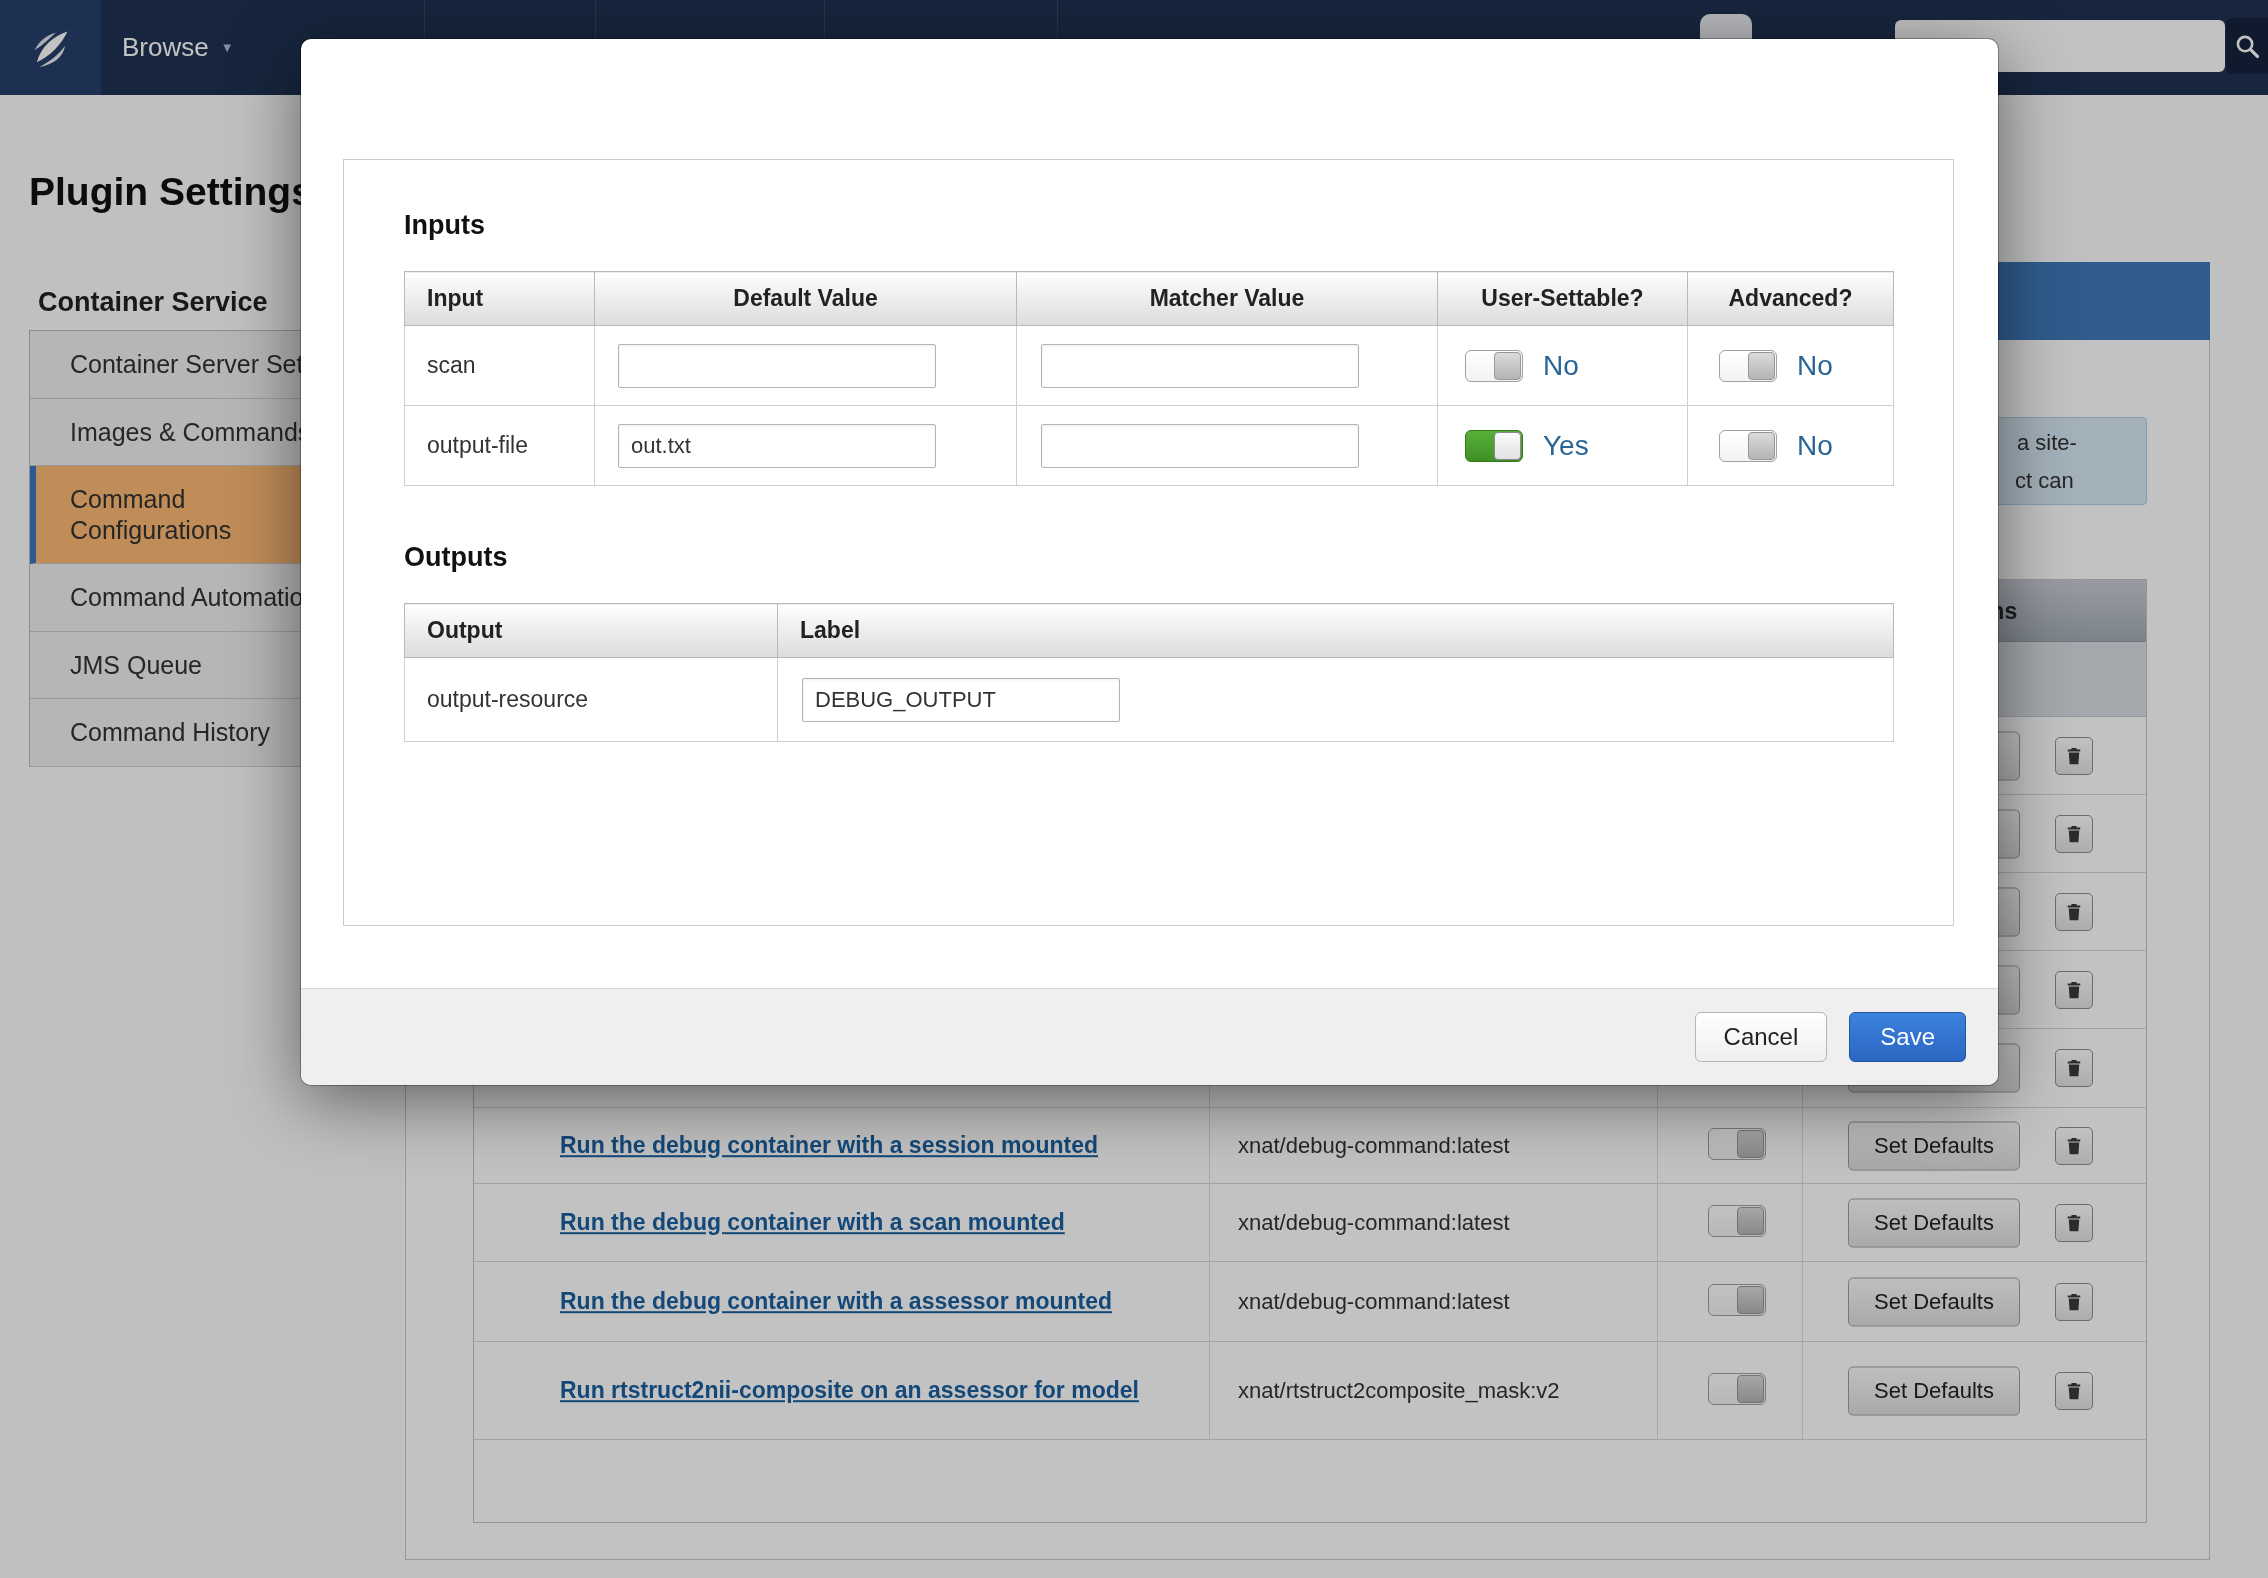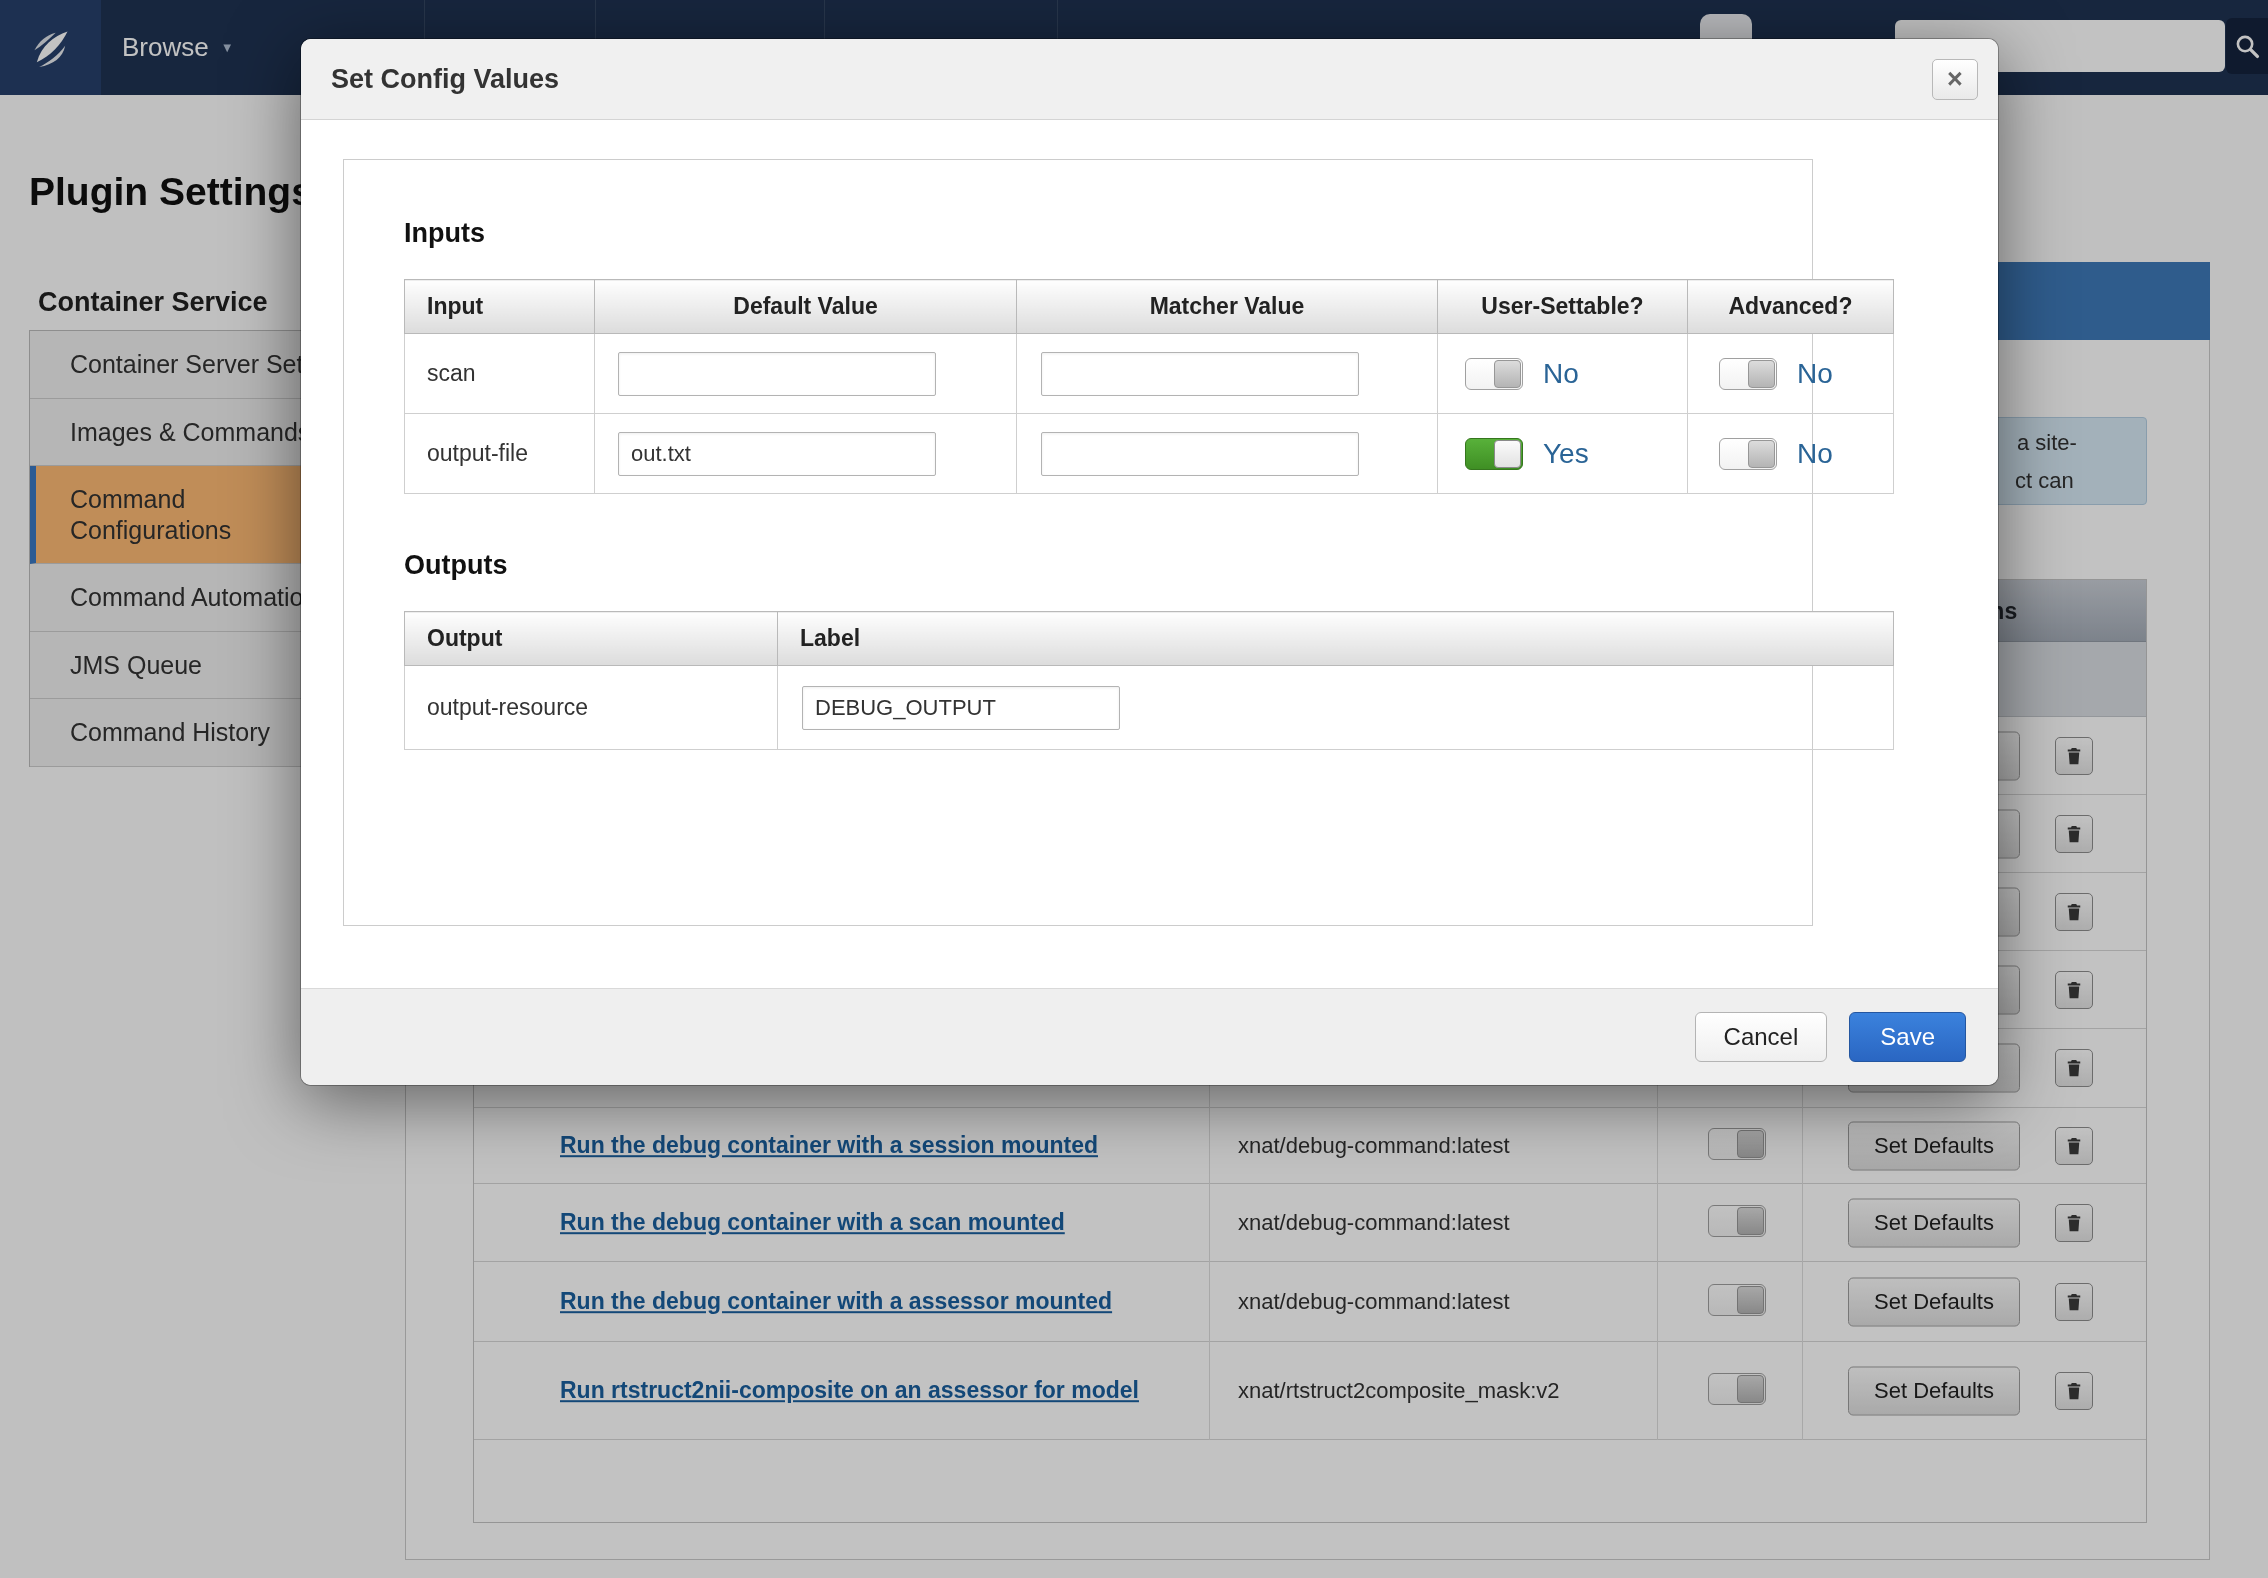--- a/index.html
+++ b/index.html
@@ -53,21 +53,21 @@
   .switch[data-state="on"] { background:linear-gradient(#58b13a,#3f8f24); border-color:#35761e; }
   .switch[data-state="on"] .knob { background:linear-gradient(#fbfbfb,#e2e2e2); border-color:#8a8a8a; }
 
   
   .overlay { position:absolute; inset:0; background:rgba(0,0,0,0.24); z-index:10; }
   .modal { position:absolute; left:301px; top:39px; width:1697px; height:1046px; background:#fff; border-radius:10px; overflow:hidden; z-index:20; box-shadow:0 15px 70px rgba(0,0,0,0.5), 0 0 0 1px rgba(0,0,0,0.28); }
   .modal-header { height:81px; background:#f0f0f0; border-bottom:1px solid #d4d4d4; display:flex; align-items:center; padding:0 30px; position:relative; }
   .modal-title { font-size:27px; font-weight:600; color:#333; }
   .modal-close { position:absolute; right:20px; top:20px; width:46px; height:41px; background:linear-gradient(#fff,#e9e9e9); border:1px solid #b8b8b8; border-radius:5px; font-size:27px; font-weight:bold; color:#666; cursor:pointer; display:flex; align-items:center; justify-content:center; line-height:1; }
   .modal-body { position:absolute; top:82px; bottom:97px; left:0; right:0; background:#fff; }
-  .panel { position:absolute; left:42px; top:38px; width:1470px; height:767px; border:1px solid #ccc; padding:22px 60px 0; }
+  .panel { position:absolute; left:42px; top:38px; width:1611px; height:767px; border:1px solid #ccc; padding:14px 60px 0; }
   .panel h3 { font-size:27px; color:#111; margin:36px 0 30px; }
   .panel h3.outputs { margin-top:56px; }
   .cfg-table { width:1489px; border-collapse:collapse; table-layout:fixed; }
   .cfg-table th { background:linear-gradient(#fefefe,#dcdcdc); border:1px solid #b9b9b9; height:54px; font-size:23px; font-weight:bold; color:#222; text-align:center; }
   .cfg-table th.first { text-align:left; padding-left:22px; }
   .cfg-table td { border:1px solid #cfcfcf; height:80px; font-size:23px; color:#333; vertical-align:middle; }
   .outputs-table td { height:84px; }
   .cfg-table td.name { padding-left:22px; }
   .cell-flex { display:flex; align-items:center; }
   .cfg-input { width:318px; height:44px; border:1px solid #b3b3b3; border-radius:2px; font-size:22px; padding:0 12px; color:#333; background:#fff; box-shadow:inset 0 1px 3px rgba(0,0,0,0.07); font-family:inherit; }
@@ -220,26 +220,20 @@
     </div>
 
     <div class="vline v1"></div>
     <div class="vline v2"></div>
     <div class="vline v3"></div>
   </div>
 
   <div class="overlay"></div>
 
   <div class="modal">
-    <div class="modal-header">
-      <span class="modal-title">Set Config Values</span>
-      <button class="modal-close">
-        <span>×</span>
-      </button>
-    </div>
 
     <div class="modal-body">
       <div class="panel">
         <h3>Inputs</h3>
 
         <table class="cfg-table inputs-table">
           <colgroup>
               <col style="width:190px">
               <col style="width:422px">
               <col style="width:421px">

